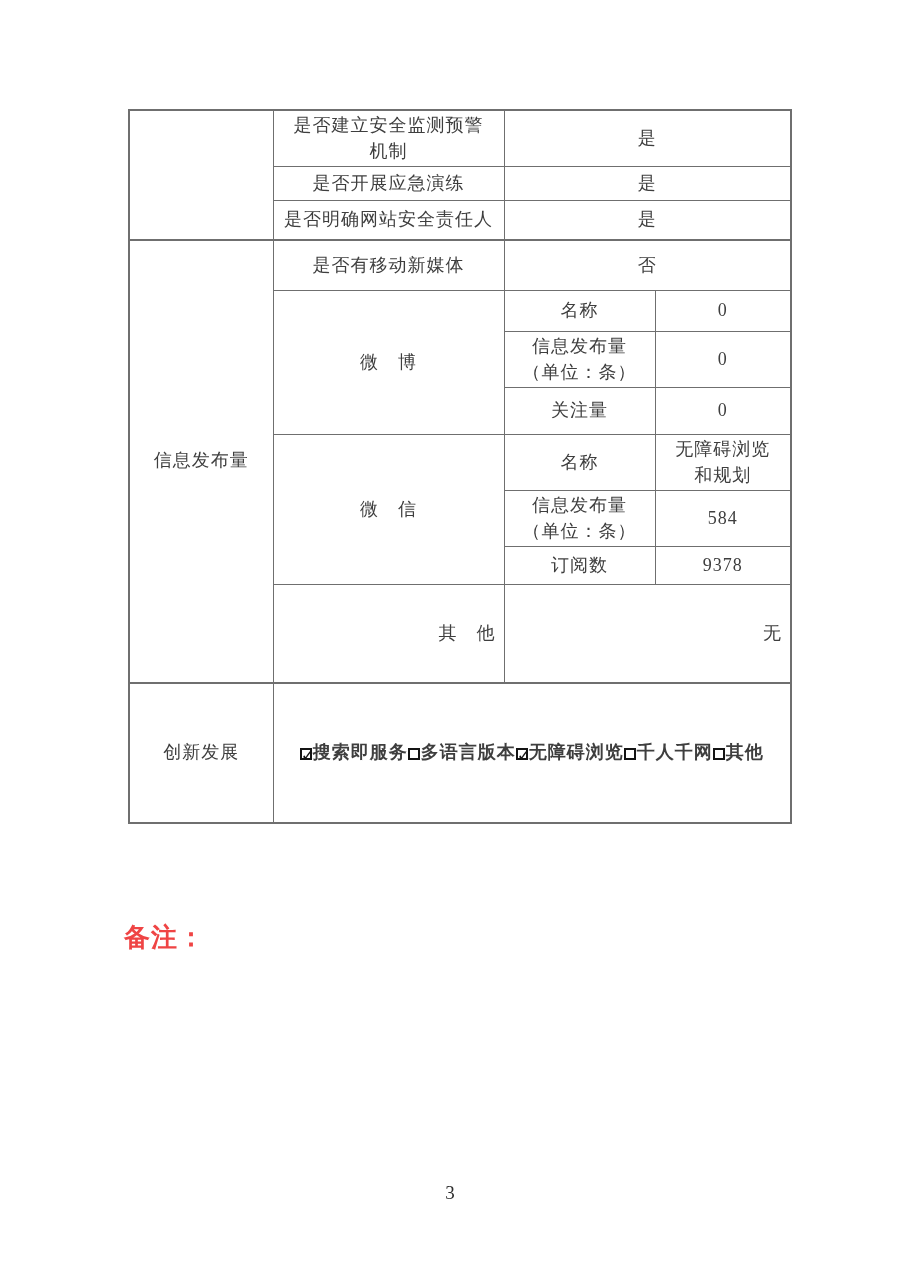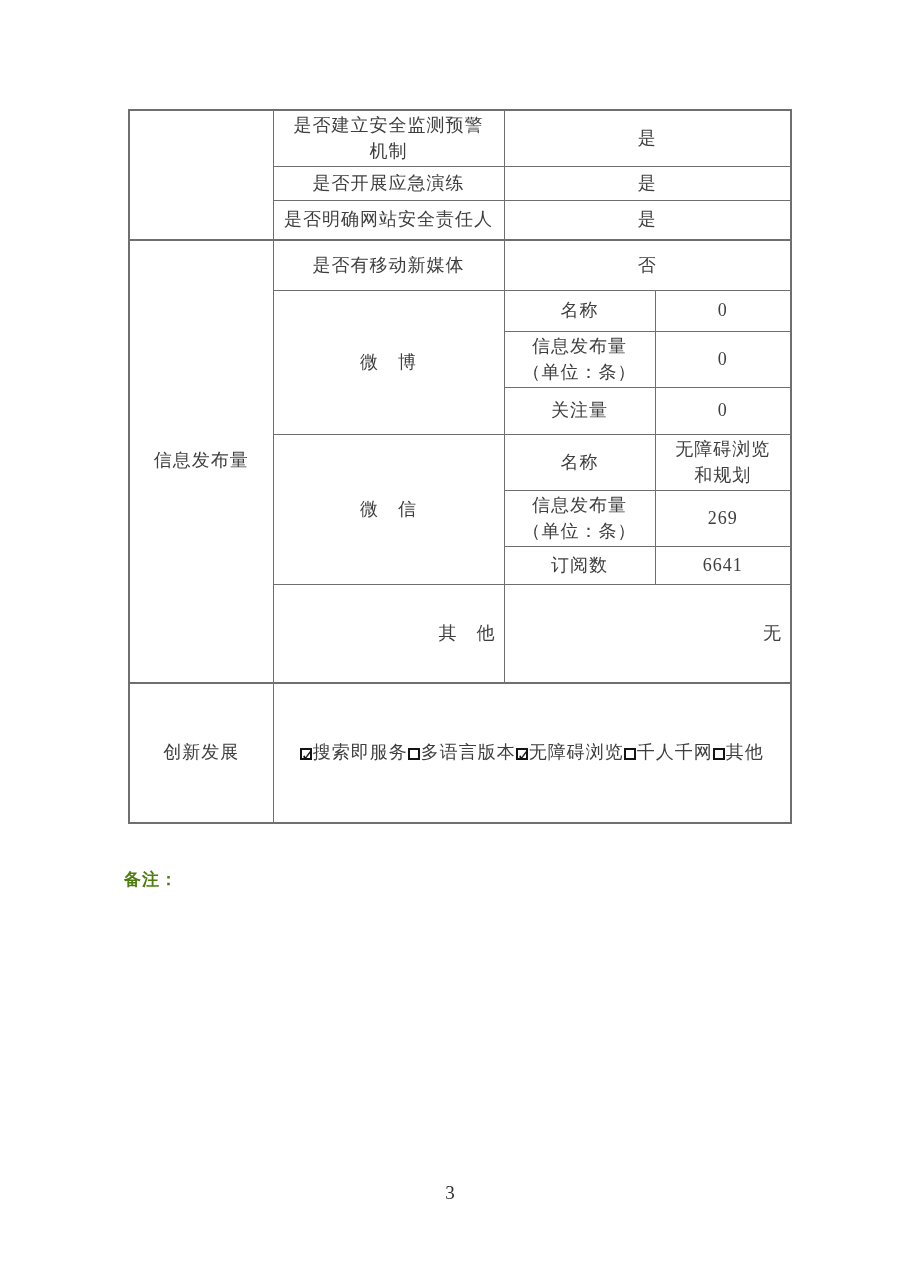--- a/index.html
+++ b/index.html
@@ -45,21 +45,21 @@
   tr.r5  > td { height: 41px; }
   tr.r6  > td { height: 56px; }
   tr.r7  > td { height: 47px; }
   tr.r8  > td { height: 55px; }
   tr.r9  > td { height: 55px; }
   tr.r10 > td { height: 38px; }
   tr.r11 > td { height: 98px; text-align: right; }
   tr.r12 > td { height: 140px; }
 
   .innovation-cell { padding-left: 18px; }
-  .cb-line { white-space: nowrap; }
+  .cb-line { white-space: nowrap; font-weight: bold; }
   .cb-item { display: inline-block; white-space: nowrap; }
   .cb-box {
     display: inline-block;
     width: 12px;
     height: 12px;
     border: 2.5px solid #141414;
     position: relative;
     vertical-align: -2px;
     margin-right: 1px;
     background: #ffffff;
@@ -73,25 +73,25 @@
     font-weight: bold;
     color: #141414;
     letter-spacing: 0;
     font-family: "DejaVu Sans", sans-serif;
   }
   .cb-label { letter-spacing: 1px; }
 
   .notes {
     position: absolute;
     left: 124px;
-    top: 868px;
-    font-size: 17px;
+    top: 920px;
+    font-size: 26px;
     font-weight: bold;
     letter-spacing: 1px;
-    color: #4d7c0f;
+    color: #ef4444;
   }
   .page-number {
     position: absolute;
     left: 0;
     top: 1182px;
     width: 100%;
     text-align: center;
     font-size: 19px;
     color: #2e2e2e;
   }
@@ -145,25 +145,25 @@
       </tr>
       <tr class="r8">
         <td rowspan="3">微　信</td>
         <td>名称</td>
         <td>无障碍浏览
 和规划</td>
       </tr>
       <tr class="r9">
         <td>信息发布量
 （单位：条）</td>
-        <td>269</td>
+        <td>584</td>
       </tr>
       <tr class="r10">
         <td>订阅数</td>
-        <td>6641</td>
+        <td>9378</td>
       </tr>
       <tr class="r11">
         <td>其　他</td>
         <td colspan="2">无</td>
       </tr>
 
       <tr class="r12 section-start">
         <td>创新发展</td>
         <td colspan="3" class="innovation-cell">
           <div class="cb-line">

